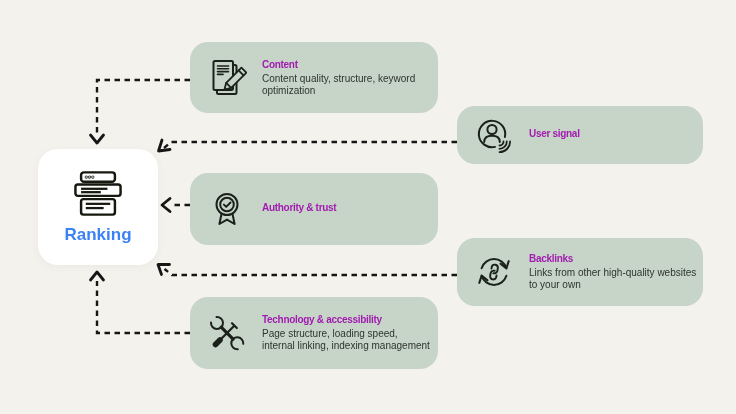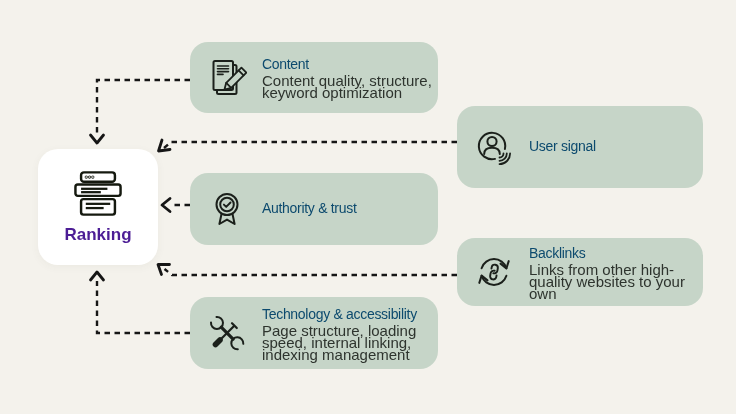--- a/index.html
+++ b/index.html
@@ -22,53 +22,53 @@
   }
   .icon-wrap{
     width:42px;height:42px;
     flex:0 0 auto;
     margin-right:14px;
     display:flex;align-items:center;justify-content:center;
     color:#1b201b;
   }
   .card-text{min-width:0;}
   .card-title{
-    font-size:14px;
-    font-weight:normal;
+    font-size:10px;
+    font-weight:bold;
     letter-spacing:-0.3px;
-    color:#0c4a6e;
+    color:#a21caf;
     white-space:nowrap;
     margin-bottom:3px;
   }
   .card-desc{
-    font-size:15px;
+    font-size:10px;
     line-height:12px;
     color:#2e342e;
     max-width:190px;
   }
   #card-content   {left:190px;top:42px; width:248px;height:71px;}
-  #card-usersignal{left:457px;top:106px;width:246px;height:82px;}
+  #card-usersignal{left:457px;top:106px;width:246px;height:58px;}
   #card-authority {left:190px;top:173px;width:248px;height:72px;text-align:right;}
   #card-backlinks {left:457px;top:238px;width:246px;height:68px;}
   #card-technology{left:190px;top:297px;width:248px;height:72px;}
   .ranking-card{
     position:absolute;
     left:38px;top:149px;width:120px;height:116px;
     background:#ffffff;
     border-radius:20px;
     display:flex;flex-direction:column;
     align-items:center;justify-content:center;
     gap:8px;
     box-shadow:0 2px 8px rgba(70,70,55,0.05);
     color:#15190f;
   }
   .ranking-label{
     font-size:17px;
     font-weight:bold;
-    color:#4c1d95;
+    color:#3b82f6;
   }
   svg{display:block;}
 </style>
 </head>
 <body>
 
 <div id="canvas">
 
   <svg class="arrow-layer" width="736" height="414" viewBox="0 0 736 414">
     <g stroke="#161616" stroke-width="2.4" fill="none">

